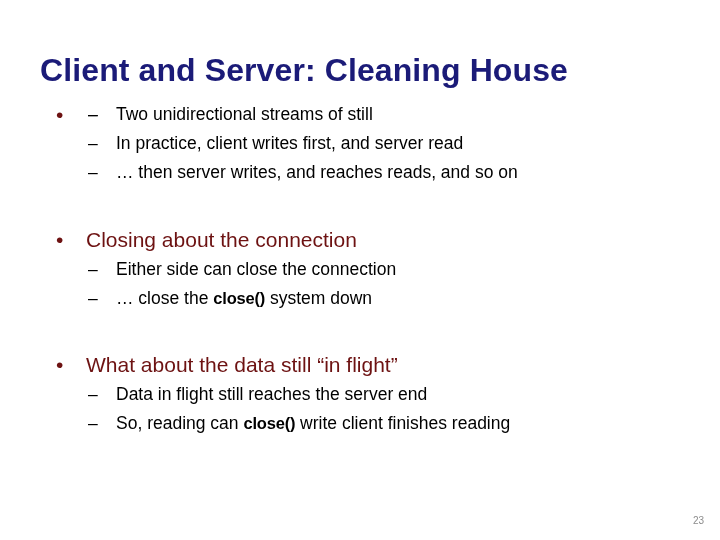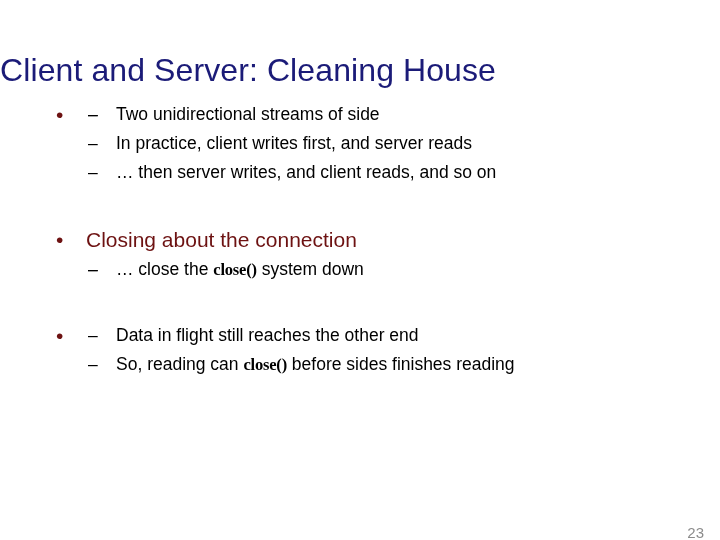--- a/index.html
+++ b/index.html
@@ -21,24 +21,25 @@
     height: 540px;
     box-sizing: border-box;
   }
 
   
   .slide-title {
     position: absolute;
     left: 0;
     top: 28px;
     width: 608px;
+    text-align: center;
     font-size: 32px;
     line-height: 42px;
     color: #1b1b78;
-    font-weight: normal;
+    font-weight: bold;
     letter-spacing: 0.1px;
     white-space: nowrap;
   }
 
   
   .body-area {
     position: absolute;
     left: 0;
     top: 100px;
     width: 720px;
@@ -88,32 +89,32 @@
     line-height: 29px;
     color: #000000;
   }
 
   .group.g1 .lvl2:first-of-type { margin-top: 10px; }
   .group.g2 .lvl2:first-of-type { margin-top: 6px; }
   .group.g3 .lvl2:first-of-type { margin-top: 6px; }
 
   
   .code {
-    font-family: Liberation Serif, serif;
+    font-family: Liberation Sans, sans-serif;
     font-size: 16.5px;
     font-weight: bold;
     letter-spacing: -0.2px;
   }
 
   
   .page-number {
     position: absolute;
     right: 16px;
-    bottom: 0;
-    font-size: 15px;
+    bottom: 12px;
+    font-size: 10px;
     line-height: 14px;
     color: #8c8c8c;
   }
 </style>
 </head>
 <body>
 
 <div class="slide">
 
   <h1 class="slide-title">Client and Server: Cleaning House</h1>
@@ -122,57 +123,59 @@
 
     <div class="group g1">
       <div class="lvl1">
         <span class="dot">•</span>
       </div>
       <div class="lvl2">
         <span class="dash">–</span>
       </div>
       <div class="lvl2">
         <span class="dash">–</span>
-        <span>Two unidirectional streams of side</span>
+        <span>Two unidirectional streams of still</span>
       </div>
       <div class="lvl2">
         <span class="dash">–</span>
-        <span>In practice, client writes first, and server reads</span>
+        <span>In practice, client writes first, and server read</span>
       </div>
       <div class="lvl2">
         <span class="dash">–</span>
-        <span>… then server writes, and client reads, and so on</span>
+        <span>… then server writes, and reaches reads, and so on</span>
       </div>
     </div>
 
     <div class="group g2">
       <div class="lvl1">
         <span class="dot">•</span>
         <span>Closing about the connection</span>
       </div>
       <div class="lvl2">
         <span class="dash">–</span>
+        <span>Either side can close the connection</span>
       </div>
       <div class="lvl2">
         <span class="dash">–</span>
         <span>… close the </span><span class="code">close()</span><span> system down</span>
       </div>
     </div>
 
     <div class="group g3">
       <div class="lvl1">
         <span class="dot">•</span>
+        <span>What about the data still “in flight”</span>
       </div>
       <div class="lvl2">
         <span class="dash">–</span>
-        <span>Data in flight still reaches the other end</span>
+        <span>Data in flight still reaches the server end</span>
       </div>
       <div class="lvl2">
         <span class="dash">–</span>
-        <span>So, reading can </span><span class="code">close()</span><span> before sides finishes reading</span>
+        <span>So, reading can </span><span class="code">close()</span><span> write client finishes reading</span>
       </div>
     </div>
 
   </div>
 
   <div class="page-number">23</div>
 
 </div>
 
 </body></html>

